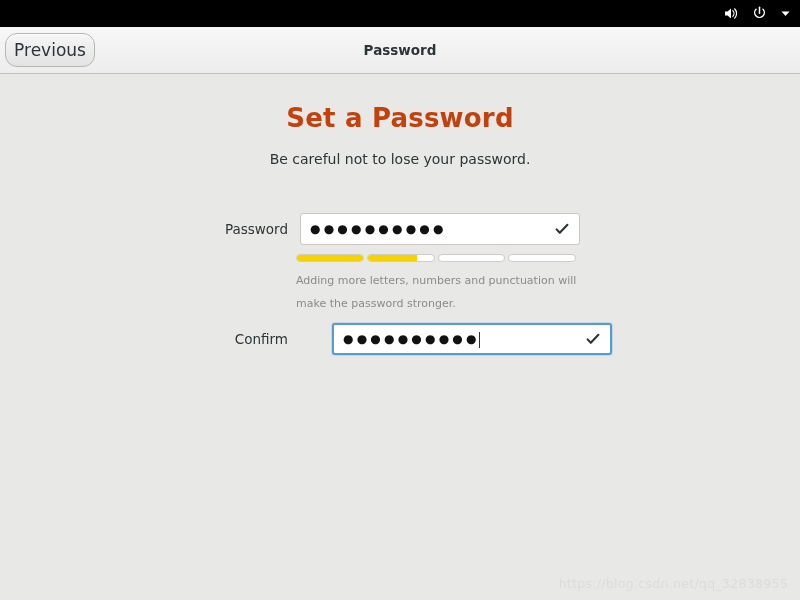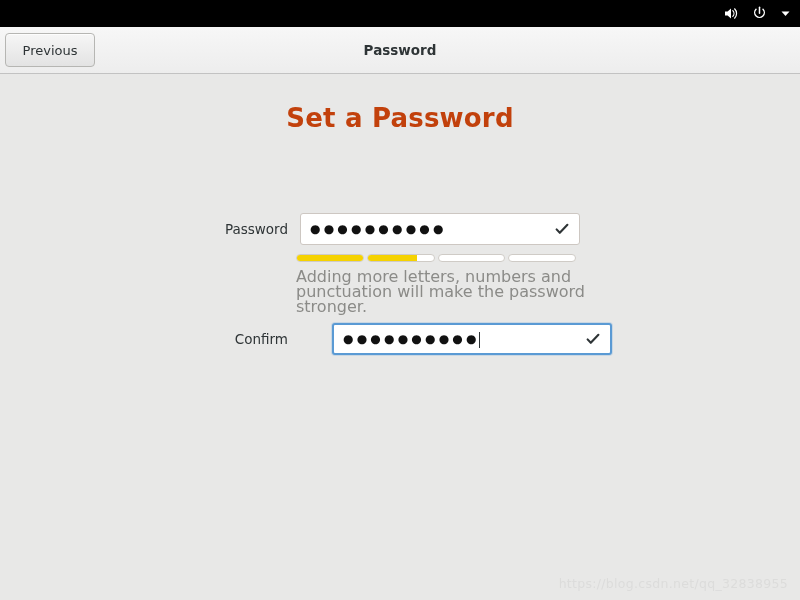--- a/index.html
+++ b/index.html
@@ -69,22 +69,22 @@
     height: 46px;
     line-height: 46px;
     text-align: center;
     font-size: 13.5px;
     font-weight: bold;
     color: #2e3436;
   }
   .btn {
     position: absolute;
     box-sizing: border-box;
-    font-size: 13px;
-    border-radius: 4px;
+    font-size: 17px;
+    border-radius: 12px;
     cursor: default;
     display: flex;
     align-items: center;
     justify-content: center;
     user-select: none;
   }
   .btn-previous {
     left: 5px;
     top: 6px;
     width: 90px;
@@ -213,22 +213,22 @@
   }
   .strength-seg .fill {
     position: absolute;
     left: 0; top: 0; bottom: 0;
     background: #f5d200;
   }
 
   .hint {
     position: absolute;
     width: 290px;
-    font-size: 16px;
-    line-height: 15px;
+    font-size: 11px;
+    line-height: 23px;
     color: #8b8b88;
   }
 
   
   .watermark {
     position: absolute;
     right: 12px;
     bottom: 9px;
     font-size: 12.5px;
     color: #dcdcdb;
@@ -265,20 +265,21 @@
   </div>
 
   <div class="toolbar">
     <div class="toolbar-title">Password</div>
     <div class="btn btn-previous">Previous</div>
   </div>
 
   <div class="page">
 
     <div class="page-heading">Set a Password</div>
+    <div class="page-subheading">Be careful not to lose your password.</div>
 
     <div class="field-row" style="top:139px; left:220px;">
       <div class="field-label">Password</div>
       <div class="entry">
         <span class="entry-dots">●●●●●●●●●●</span>
         <span class="entry-check">
           <svg width="14" height="14" viewBox="0 0 14 14" aria-hidden="true">
             <path d="M1.6 7.4l3.2 3.4L12.4 2.8" stroke="#2e3436" stroke-width="2.1" fill="none" stroke-linecap="round" stroke-linejoin="round"></path>
           </svg>
         </span>

